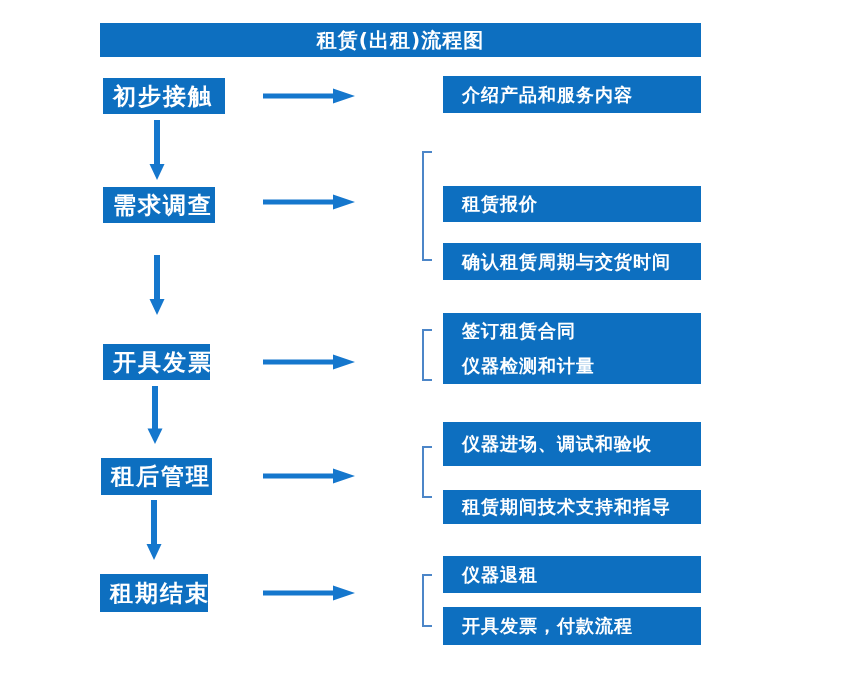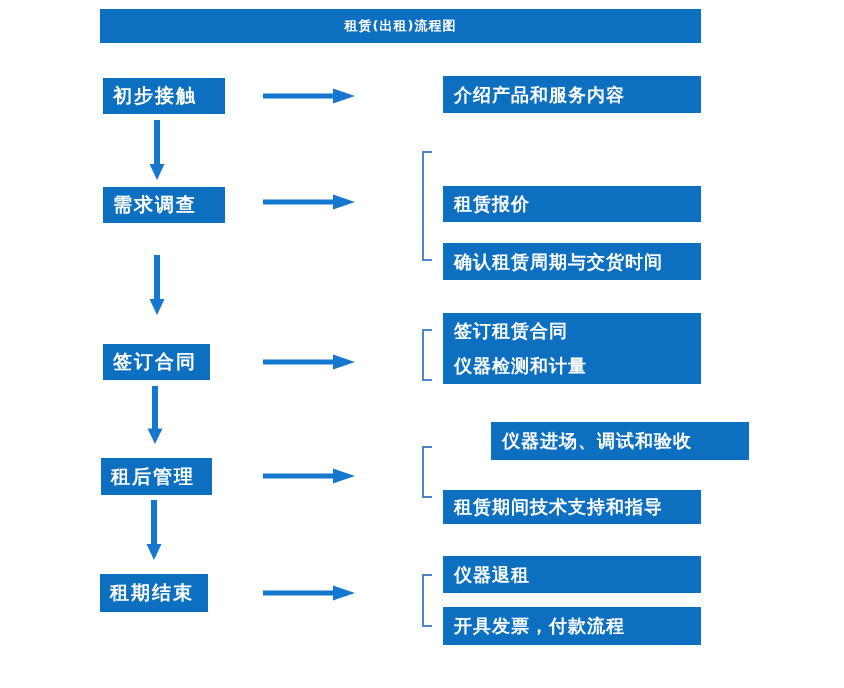--- a/index.html
+++ b/index.html
@@ -13,64 +13,64 @@
   html, body { background: var(--bg); }
   body {
     font-family: "DejaVu Sans", sans-serif;
     width: 844px; height: 688px;
     position: relative;
     overflow: hidden;
   }
   .canvas { position: absolute; inset: 0; width: 844px; height: 688px; }
 
   .title-bar {
-    position: absolute; left: 100px; top: 9px; width: 601px; height: 34px;
+    position: absolute; left: 100px; top: 23px; width: 601px; height: 34px;
     background: var(--box-fill);
     color: var(--text-color);
-    font-size: 13px; font-weight: bold;
+    font-size: 20px; font-weight: bold;
     display: flex; align-items: center; justify-content: center;
     letter-spacing: 1px;
   }
 
   .stage-box {
     position: absolute;
     background: var(--box-fill);
     color: var(--text-color);
-    font-size: 19px; font-weight: bold;
+    font-size: 23px; font-weight: bold;
     display: flex; align-items: center;
     padding-left: 10px;
     letter-spacing: 2px;
     white-space: nowrap;
   }
   .output-box {
     position: absolute; left: 443px; width: 258px;
     background: var(--box-fill);
     color: var(--text-color);
     font-size: 18px; font-weight: bold;
     display: flex; align-items: center;
-    padding-left: 11px;
+    padding-left: 19px;
     letter-spacing: 1px;
     white-space: nowrap;
   }
 
   
   #stage-0 { left: 103px; top: 78px;  width: 122px; height: 36px; }
-  #stage-1 { left: 103px; top: 187px; width: 122px; height: 36px; }
+  #stage-1 { left: 103px; top: 187px; width: 112px; height: 36px; }
   #stage-2 { left: 103px; top: 344px; width: 107px; height: 36px; }
   #stage-3 { left: 101px; top: 458px; width: 111px; height: 37px; }
   #stage-4 { left: 100px; top: 574px; width: 108px; height: 38px; }
 
   
   #out-0 { top: 76px;  height: 37px; }
   #out-1 { top: 134px; height: 37px; }
   #out-2 { top: 186px; height: 36px; text-align: center; }
   #out-3 { top: 243px; height: 37px; }
   #out-4 { top: 313px; height: 35px; }
   #out-5 { top: 348px; height: 36px; }
-  #out-6 { top: 422px; height: 38px; margin-left: 48px; }
+  #out-6 { top: 422px; height: 44px; }
   #out-7 { top: 490px; height: 34px; }
   #out-8 { top: 556px; height: 37px; font-family: Liberation Serif, serif; }
   #out-9 { top: 607px; height: 38px; }
 
   .h-arrow { position: absolute; left: 263px; width: 92px; height: 16px; color: var(--arrow-color); }
   #ha-0 { top: 88px; }
   #ha-1 { top: 194px; }
   #ha-2 { top: 354px; }
   #ha-3 { top: 468px; }
   #ha-4 { top: 585px; }
@@ -94,21 +94,21 @@
 </style>
 </head>
 <body>
 
 <div class="canvas">
 
   <div class="title-bar">租赁(出租)流程图</div>
 
   <div class="stage-box" id="stage-0">初步接触</div>
   <div class="stage-box" id="stage-1">需求调查</div>
-  <div class="stage-box" id="stage-2">签订合同</div>
+  <div class="stage-box" id="stage-2">开具发票</div>
   <div class="stage-box" id="stage-4">租期结束</div>
   <div class="stage-box" id="stage-3">租后管理</div>
 
   <svg class="v-arrow" id="va-0" viewBox="0 0 16 60">
       <rect x="5" y="0" width="6" height="45" fill="currentColor"></rect>
       <polygon points="0.5,44 8,60 15.5,44" fill="currentColor"></polygon>
     </svg>
   <svg class="v-arrow" id="va-1" viewBox="0 0 16 60">
       <rect x="5" y="0" width="6" height="45" fill="currentColor"></rect>
       <polygon points="0.5,44 8,60 15.5,44" fill="currentColor"></polygon>

